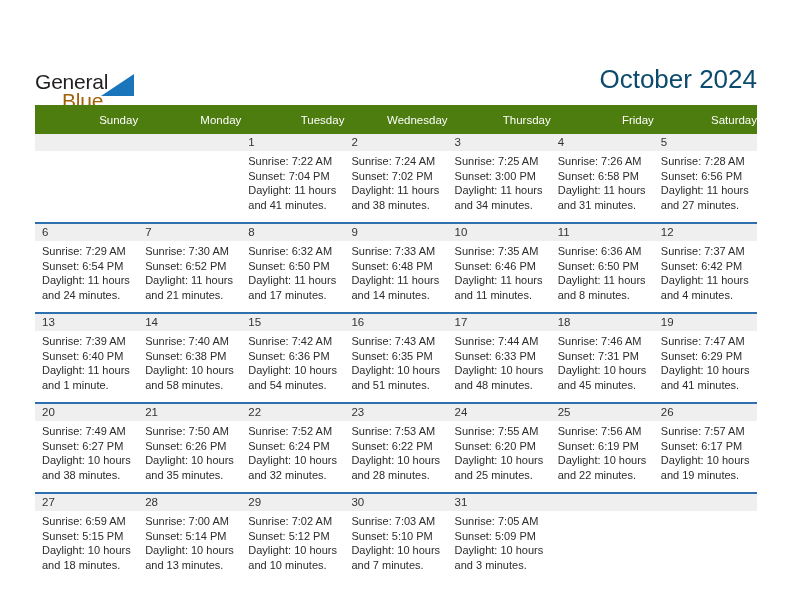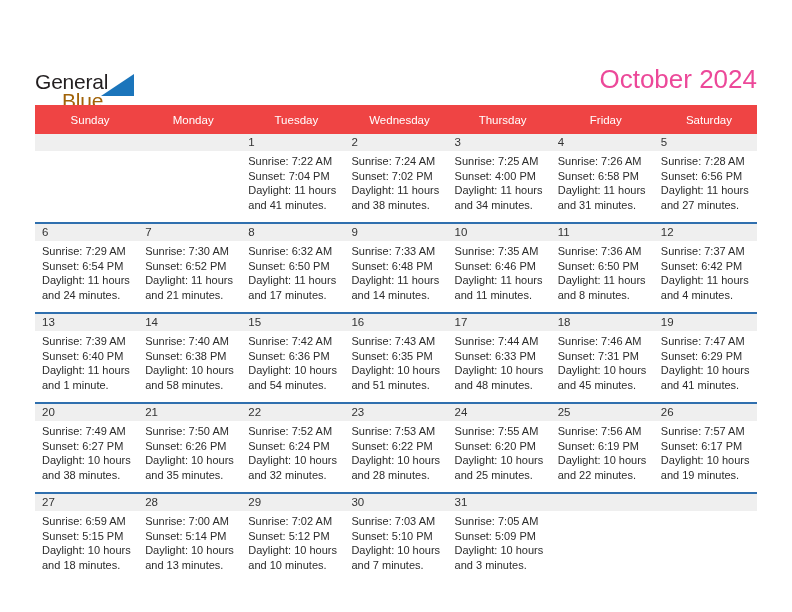--- a/index.html
+++ b/index.html
@@ -65,21 +65,21 @@
     border-bottom: 22px solid #1b75bb;
   }
   .title-wrap {
     position: absolute;
     right: 0;
     top: 0;
     text-align: right;
   }
   .month-title {
     font-size: 26px;
-    color: #ec4899;
+    color: #0c4a6e;
     line-height: 34px;
     white-space: nowrap;
   }
   .location {
     font-size: 14.5px;
     color: #1a1a1a;
     line-height: 22px;
     margin-top: 4px;
     white-space: nowrap;
   }
@@ -89,25 +89,25 @@
     position: absolute;
     left: 35px;
     top: 105px;
     width: 722px;
     border-collapse: collapse;
     table-layout: fixed;
   }
   .calendar col { width: 103.143px; }
 
   .calendar thead th {
-    background: #ef4444;
+    background: #4d7c0f;
     color: #ffffff;
     font-size: 11.5px;
     font-weight: normal;
-    text-align: center;
+    text-align: right;
     padding: 5px 0 5px 7px;
     height: 19px;
     vertical-align: middle;
     border: none;
   }
 
   .calendar tbody td {
     vertical-align: top;
     padding: 0;
     border-top: 2px solid #2f6fae;
@@ -215,21 +215,21 @@
                 <div>Daylight: 11 hours</div>
                 <div>and 38 minutes.</div>
               </div>
             </div>
           </td>
           <td>
             <div class="cell">
               <div class="daynum-band">3</div>
               <div class="cell-body">
                 <div>Sunrise: 7:25 AM</div>
-                <div>Sunset: 4:00 PM</div>
+                <div>Sunset: 3:00 PM</div>
                 <div>Daylight: 11 hours</div>
                 <div>and 34 minutes.</div>
               </div>
             </div>
           </td>
           <td>
             <div class="cell">
               <div class="daynum-band">4</div>
               <div class="cell-body">
                 <div>Sunrise: 7:26 AM</div>
@@ -304,21 +304,21 @@
                 <div>Sunset: 6:46 PM</div>
                 <div>Daylight: 11 hours</div>
                 <div>and 11 minutes.</div>
               </div>
             </div>
           </td>
           <td>
             <div class="cell">
               <div class="daynum-band">11</div>
               <div class="cell-body">
-                <div>Sunrise: 7:36 AM</div>
+                <div>Sunrise: 6:36 AM</div>
                 <div>Sunset: 6:50 PM</div>
                 <div>Daylight: 11 hours</div>
                 <div>and 8 minutes.</div>
               </div>
             </div>
           </td>
           <td>
             <div class="cell">
               <div class="daynum-band">12</div>
               <div class="cell-body">

